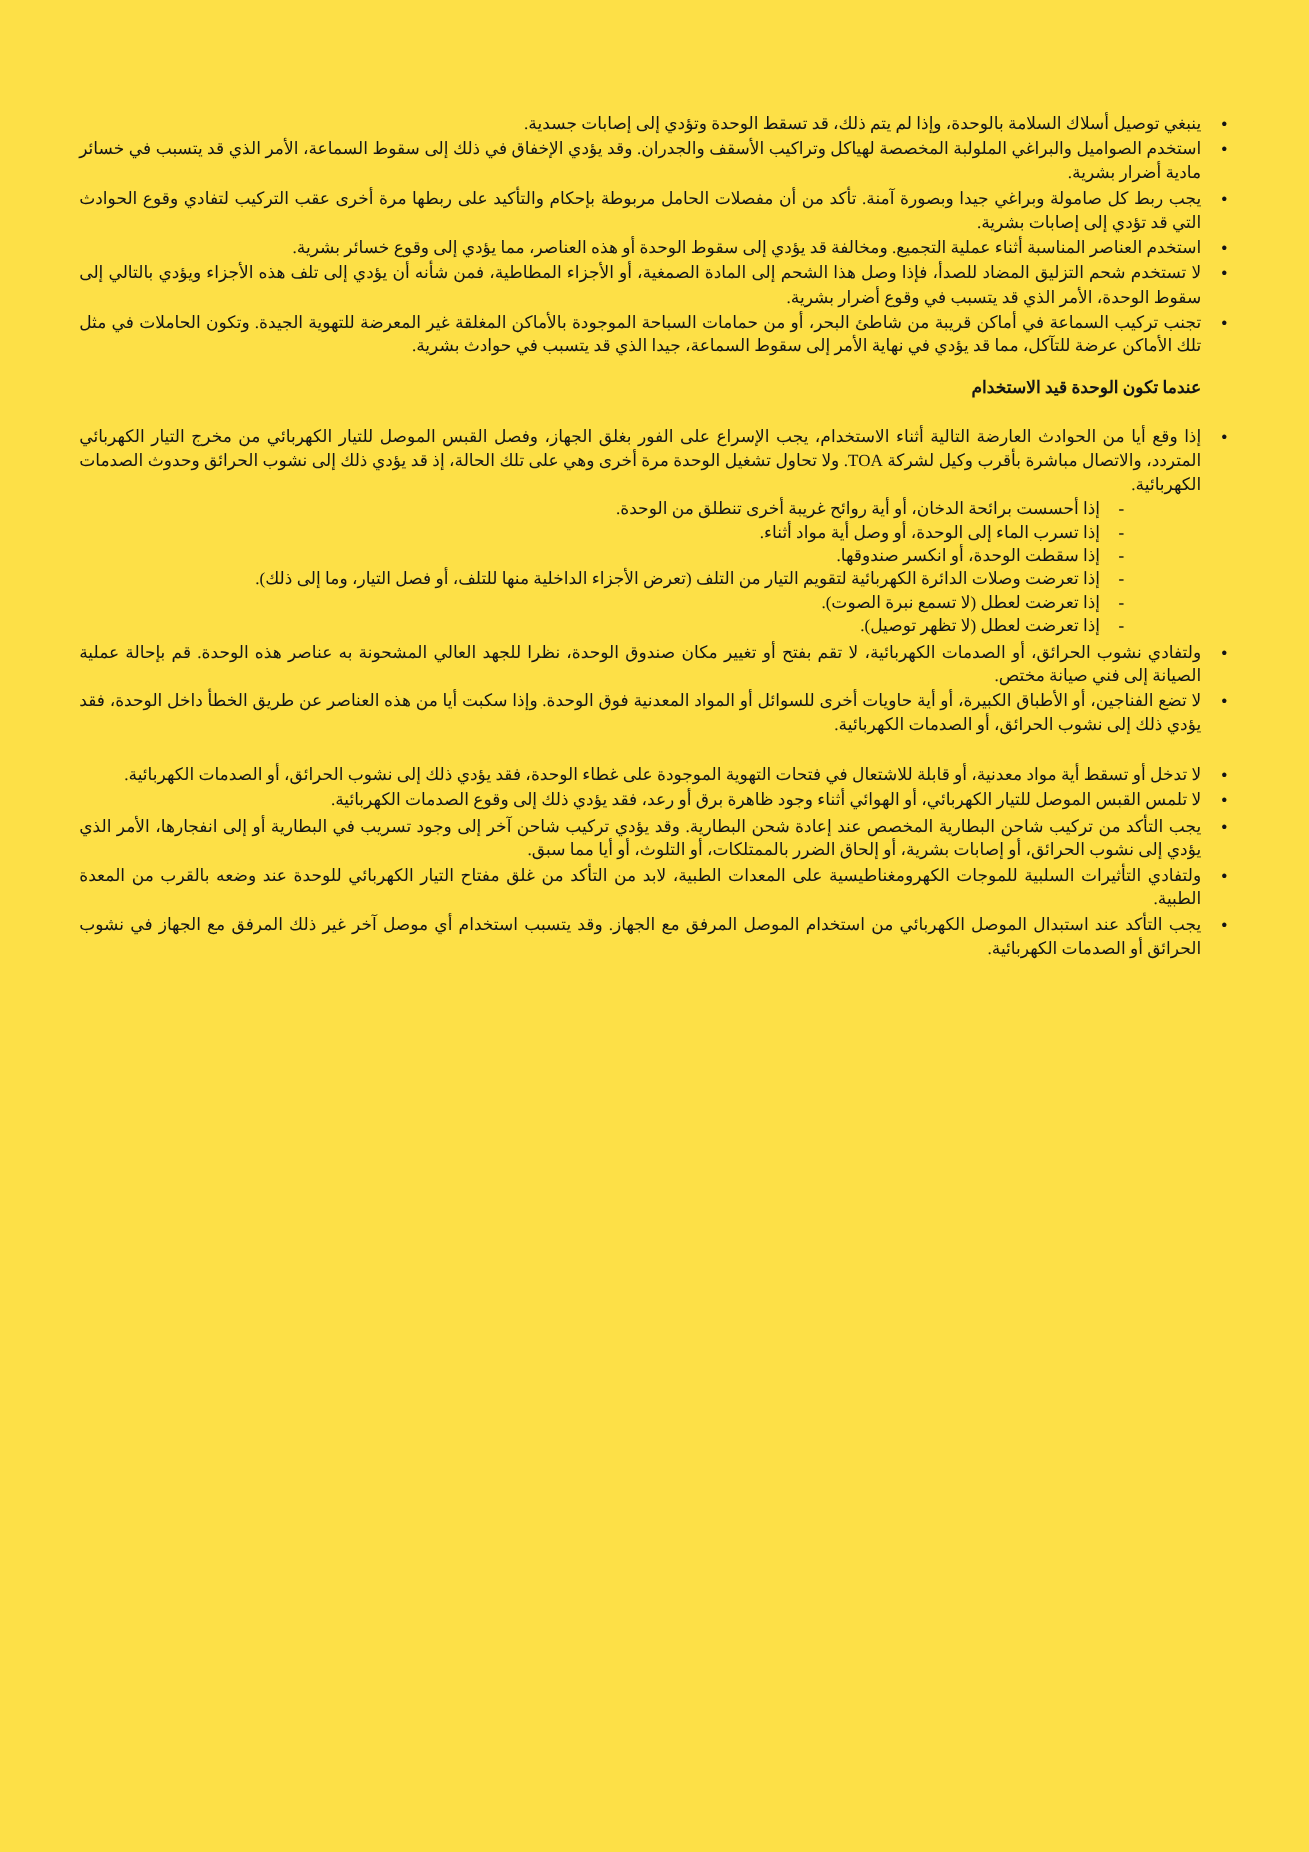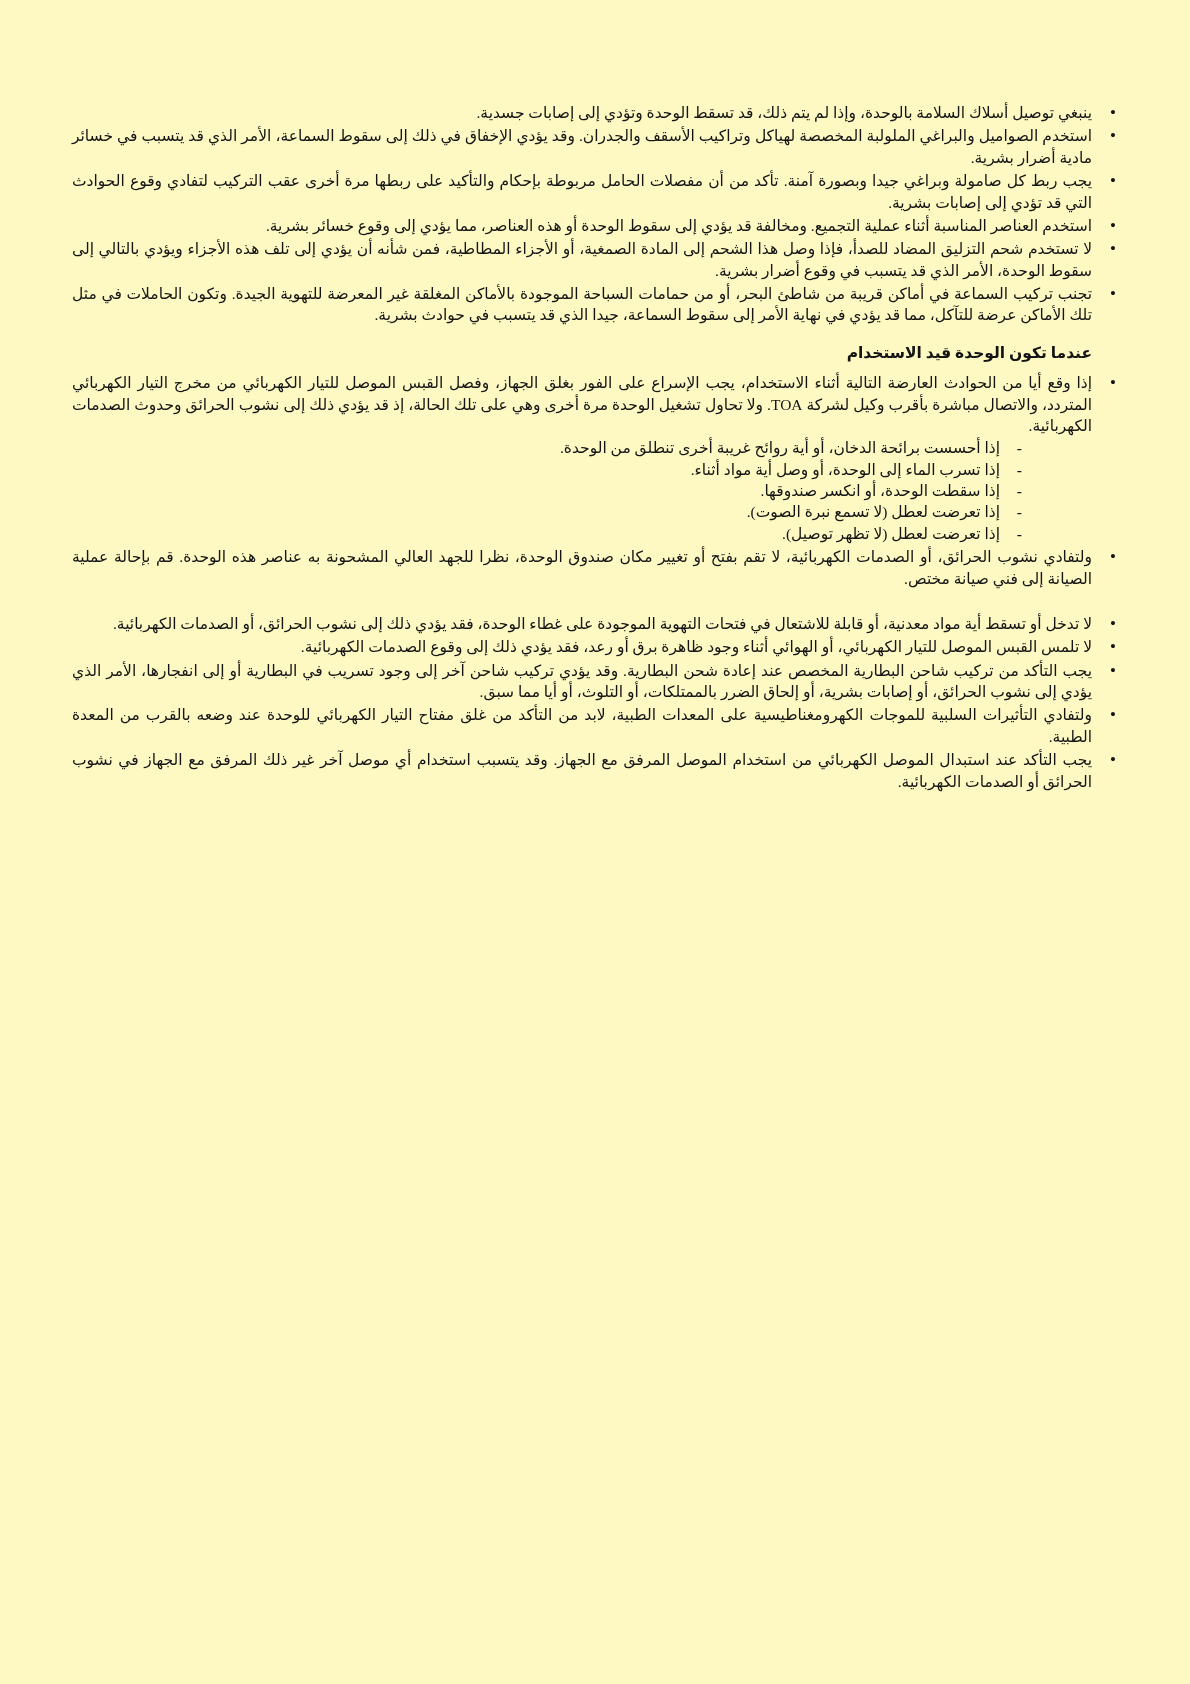--- a/index.html
+++ b/index.html
@@ -5,21 +5,21 @@
   html, body {
     margin: 0;
     padding: 0;
     background: #ffffff;
   }
   .page {
     position: relative;
     width: 1190px;
     height: 1684px;
     margin: 0 auto;
-    background: #fef9c3;
+    background: #fde047;
     box-sizing: border-box;
     padding: 102px 72px 60px 72px;
     direction: rtl;
     font-family: "Liberation Serif", "DejaVu Sans", serif;
     font-size: 15.5px;
     line-height: 1.38;
     color: #141414;
     text-align: justify;
   }
   ul.bullets {
@@ -54,22 +54,23 @@
   ul.dashes > li::before {
     content: "-";
     position: absolute;
     right: 0;
     top: 0;
     font-weight: bold;
   }
   .section-heading {
     font-size: 15.5px;
     font-weight: bold;
-    margin: 16px 26px 9px 0;
+    margin: 16px 26px 24px 0;
     text-align: right;
+    font-family: Liberation Serif, serif;
   }
   .gap-before {
     margin-top: 24px !important;
   }
 </style>
 </head>
 <body>
 
 <div class="page">
 
@@ -103,29 +104,35 @@
         <li>
           <span>إذا أحسست برائحة الدخان، أو أية روائح غريبة أخرى تنطلق من الوحدة.</span>
         </li>
         <li>
           <span>إذا تسرب الماء إلى الوحدة، أو وصل أية مواد أثناء.</span>
         </li>
         <li>
           <span>إذا سقطت الوحدة، أو انكسر صندوقها.</span>
         </li>
         <li>
+          <span>إذا تعرضت وصلات الدائرة الكهربائية لتقويم التيار من التلف (تعرض الأجزاء الداخلية منها للتلف، أو فصل التيار، وما إلى ذلك).</span>
+        </li>
+        <li>
           <span>إذا تعرضت لعطل (لا تسمع نبرة الصوت).</span>
         </li>
         <li>
           <span>إذا تعرضت لعطل (لا تظهر توصيل).</span>
         </li>
       </ul>
     </li>
     <li>
       <span>ولتفادي نشوب الحرائق، أو الصدمات الكهربائية، لا تقم بفتح أو تغيير مكان صندوق الوحدة، نظرا للجهد العالي المشحونة به عناصر هذه الوحدة. قم بإحالة عملية الصيانة إلى فني صيانة مختص.</span>
+    </li>
+    <li>
+      <span>لا تضع الفناجين، أو الأطباق الكبيرة، أو أية حاويات أخرى للسوائل أو المواد المعدنية فوق الوحدة. وإذا سكبت أيا من هذه العناصر عن طريق الخطأ داخل الوحدة، فقد يؤدي ذلك إلى نشوب الحرائق، أو الصدمات الكهربائية.</span>
     </li>
     <li class="gap-before">
       <span>لا تدخل أو تسقط أية مواد معدنية، أو قابلة للاشتعال في فتحات التهوية الموجودة على غطاء الوحدة، فقد يؤدي ذلك إلى نشوب الحرائق، أو الصدمات الكهربائية.</span>
     </li>
     <li>
       <span>لا تلمس القبس الموصل للتيار الكهربائي، أو الهوائي أثناء وجود ظاهرة برق أو رعد، فقد يؤدي ذلك إلى وقوع الصدمات الكهربائية.</span>
     </li>
     <li>
       <span>يجب التأكد من تركيب شاحن البطارية المخصص عند إعادة شحن البطارية. وقد يؤدي تركيب شاحن آخر إلى وجود تسريب في البطارية أو إلى انفجارها، الأمر الذي يؤدي إلى نشوب الحرائق، أو إصابات بشرية، أو إلحاق الضرر بالممتلكات، أو التلوث، أو أيا مما سبق.</span>
     </li>

